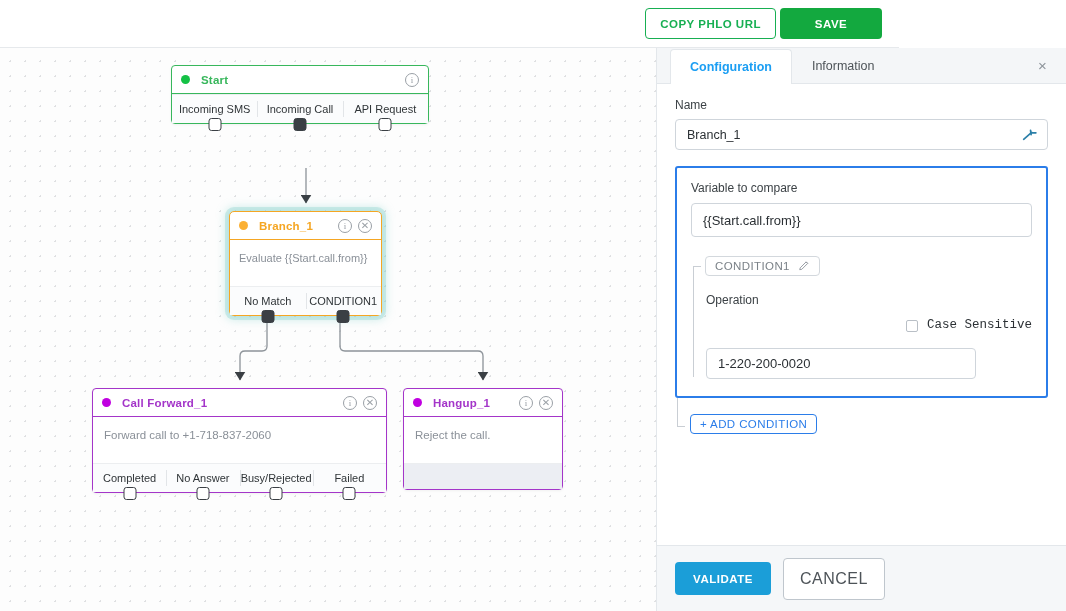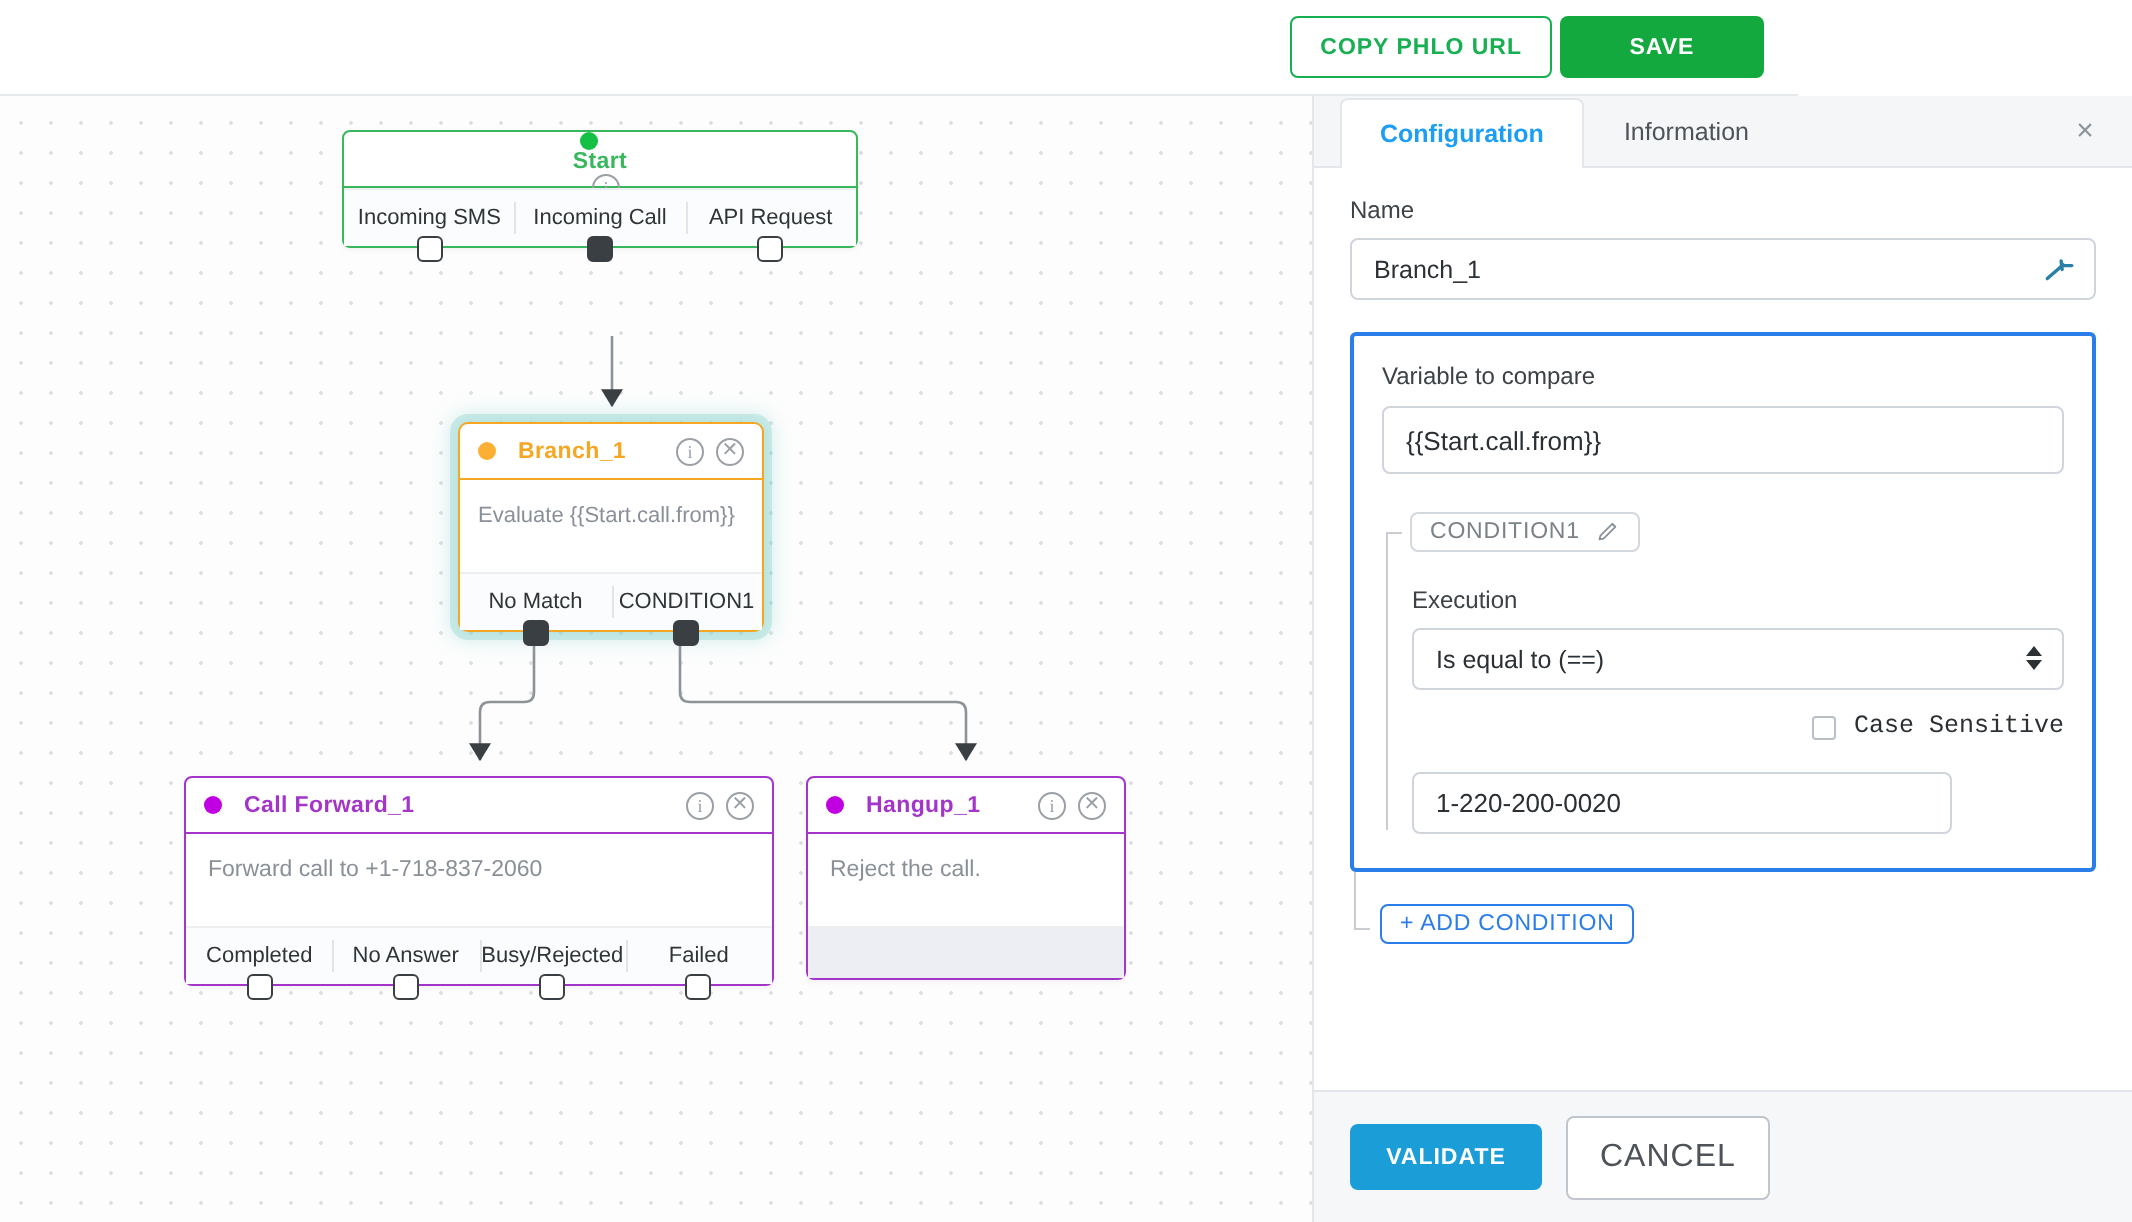--- a/index.html
+++ b/index.html
@@ -75,21 +75,21 @@
   .port {
     position: absolute; bottom: -8px; left: 50%; transform: translateX(-50%);
     width: 13px; height: 13px; border-radius: 3px;
     background: #ffffff; border: 1.6px solid #3a3f44; cursor: pointer;
   }
   .port.filled { background: #3a3f44; }
 
   
   #node-start { left: 171px; top: 17px; width: 258px;
     border: 1.5px solid #38b75c; box-shadow: 0 1px 3px rgba(0,0,0,.05); }
-  #node-start .node-head { border-bottom-color: #38b75c; color: #38b75c; flex-direction: column; }
+  #node-start .node-head { border-bottom-color: #38b75c; color: #38b75c; }
   #node-start .dot { background: #14c145; }
 
   #node-branch { left: 229px; top: 163px; width: 153px;
     border: 1.5px solid #f5a623; border-radius: 5px;
     box-shadow: 0 0 0 4px rgba(122,206,200,.30), 0 0 10px 4px rgba(122,206,200,.35); }
   #node-branch .node-head { border-bottom-color: #f5a623; color: #f5a623; }
   #node-branch .dot { background: #fbb034; }
   #node-branch .node-body { padding: 12px 9px; font-size: 11px; }
 
   #node-callforward { left: 92px; top: 340px; width: 295px;
@@ -356,28 +356,21 @@
 
         <div class="cond-group">
           <div class="cond-chip">
             <span>CONDITION1</span>
             <svg class="pencil" viewBox="0 0 14 14">
               <path d="M2 11.3 L2.6 9.1 L9.5 2.2 L11.3 4 L4.4 10.9 Z" stroke="#8a9098" stroke-width="1" fill="none" stroke-linejoin="round"></path>
               <path d="M9.5 2.2 L11.3 4" stroke="#8a9098" stroke-width="1" fill="none"></path>
             </svg>
           </div>
 
-          <div class="op-label">Execution</div>
-          <div class="select">
-            <span>Is equal to (==)</span>
-            <span class="caret">
-                <i class="up"></i>
-                <i class="dn"></i>
-              </span>
-          </div>
+          <div class="op-label">Operation</div>
 
           <div class="case-row">
             <span class="cbox"></span>
             <span>Case Sensitive</span>
           </div>
 
           <div class="val-input">1-220-200-0020</div>
         </div>
       </div>
 

